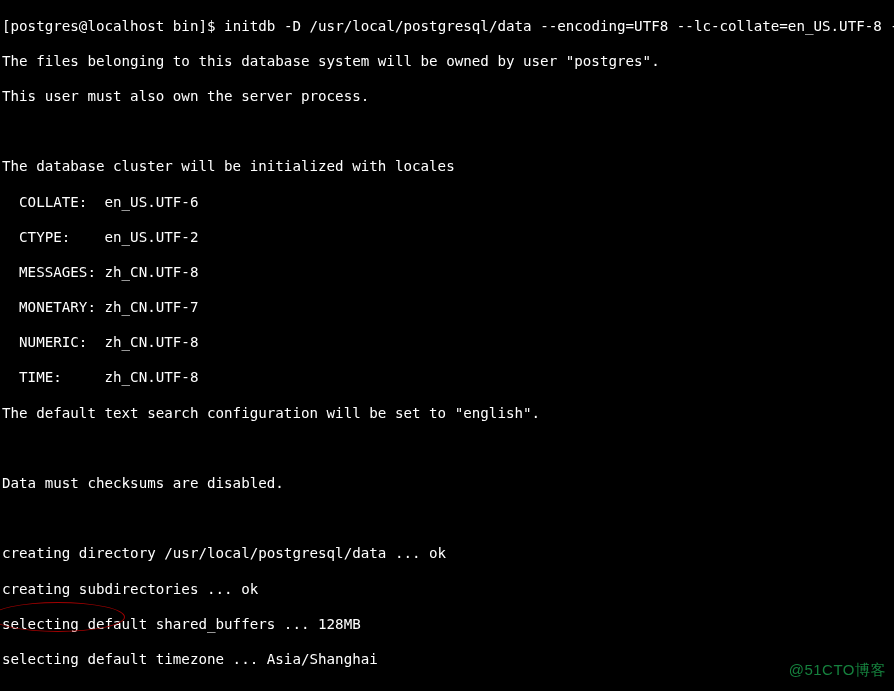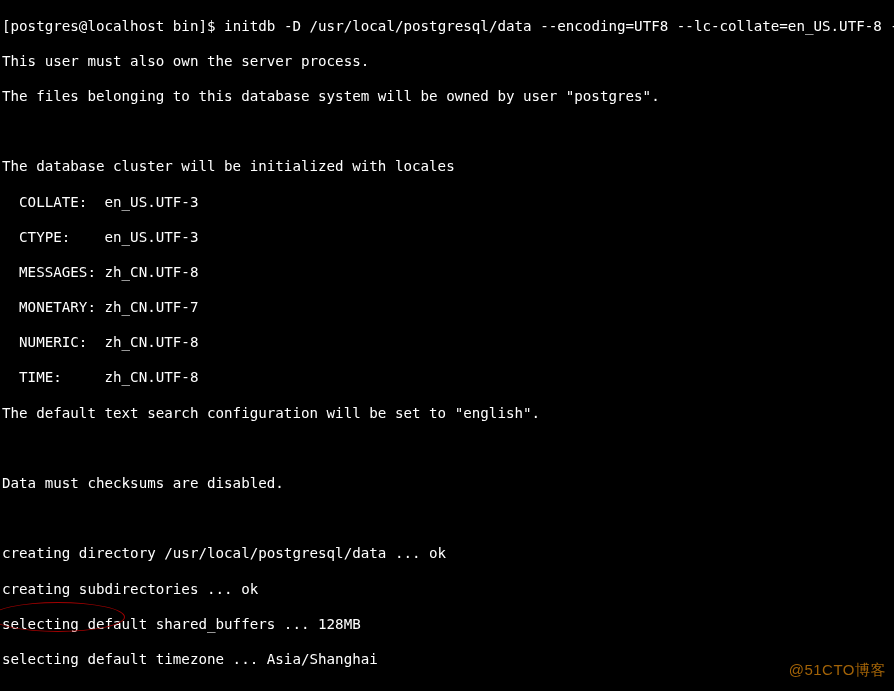--- a/index.html
+++ b/index.html
@@ -32,38 +32,38 @@
     width: 132px;
     height: 28px;
     border: 1px solid #a00000;
     border-radius: 50%;
     pointer-events: none;
   }
   .watermark {
     position: absolute;
     right: 8px;
     bottom: 12px;
-    color: #a16207;
+    color: #15803d;
     font-family: "Arial", "Helvetica", sans-serif;
     font-size: 15px;
     letter-spacing: 0.5px;
     pointer-events: none;
   }
 </style>
 </head>
 <body>
 
 <div class="terminal">
 <span class="line"><span class="prompt-user">[postgres@localhost bin]$ </span><span class="cmd">initdb -D /usr/local/postgresql/data --encoding=UTF8 --lc-collate=en_US.UTF-8 --lc-ctype=en_US.UTF-8</span></span>
+<span class="line">The files belonging to this database system will be owned by user "postgres".</span>
 <span class="line">This user must also own the server process.</span>
-<span class="line">The files belonging to this database system will be owned by user "postgres".</span>
 <span class="line"> </span>
 <span class="line">The database cluster will be initialized with locales</span>
-<span class="line">  COLLATE:  en_US.UTF-3</span>
-<span class="line">  CTYPE:    en_US.UTF-3</span>
+<span class="line">  COLLATE:  en_US.UTF-6</span>
+<span class="line">  CTYPE:    en_US.UTF-2</span>
 <span class="line">  MESSAGES: zh_CN.UTF-8</span>
 <span class="line">  MONETARY: zh_CN.UTF-7</span>
 <span class="line">  NUMERIC:  zh_CN.UTF-8</span>
 <span class="line">  TIME:     zh_CN.UTF-8</span>
 <span class="line">The default text search configuration will be set to "english".</span>
 <span class="line"> </span>
 <span class="line">Data must checksums are disabled.</span>
 <span class="line"> </span>
 <span class="line">creating directory /usr/local/postgresql/data ... ok</span>
 <span class="line">creating subdirectories ... ok</span>

